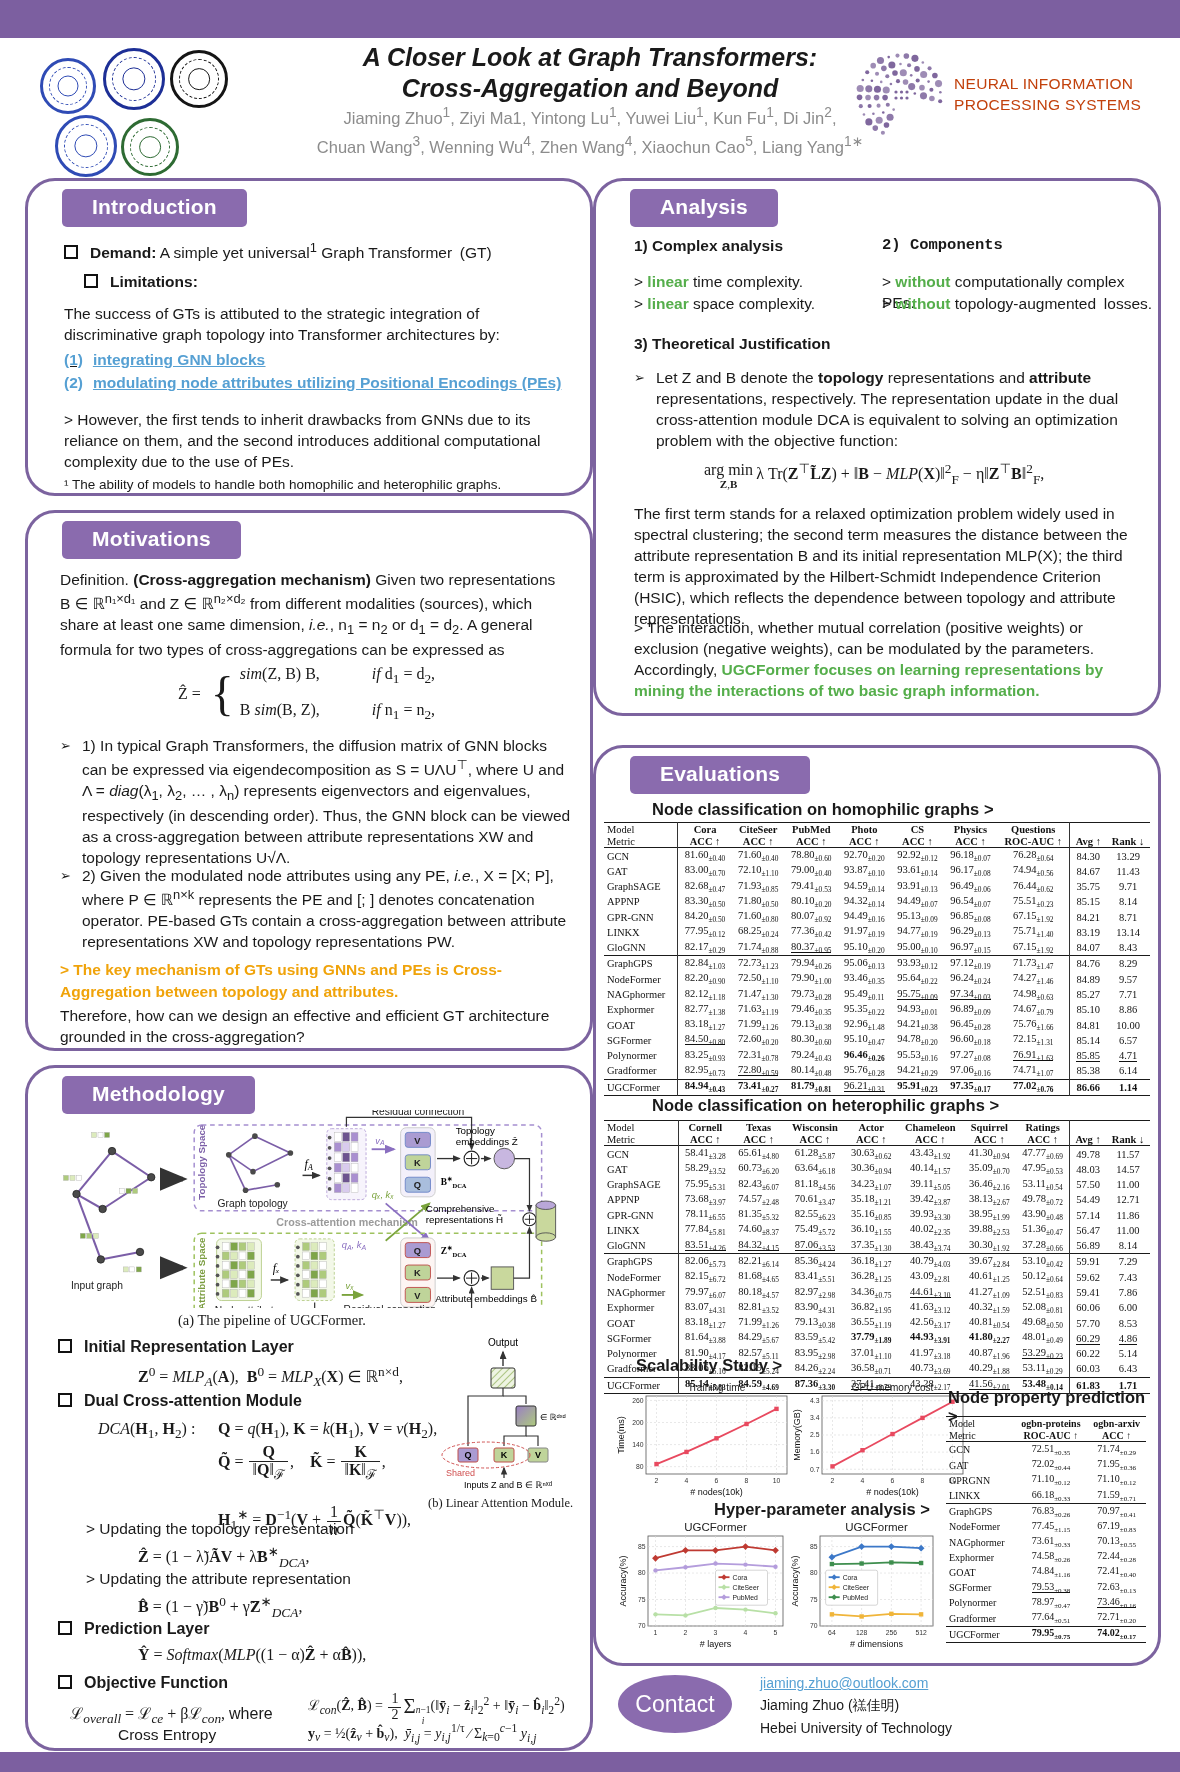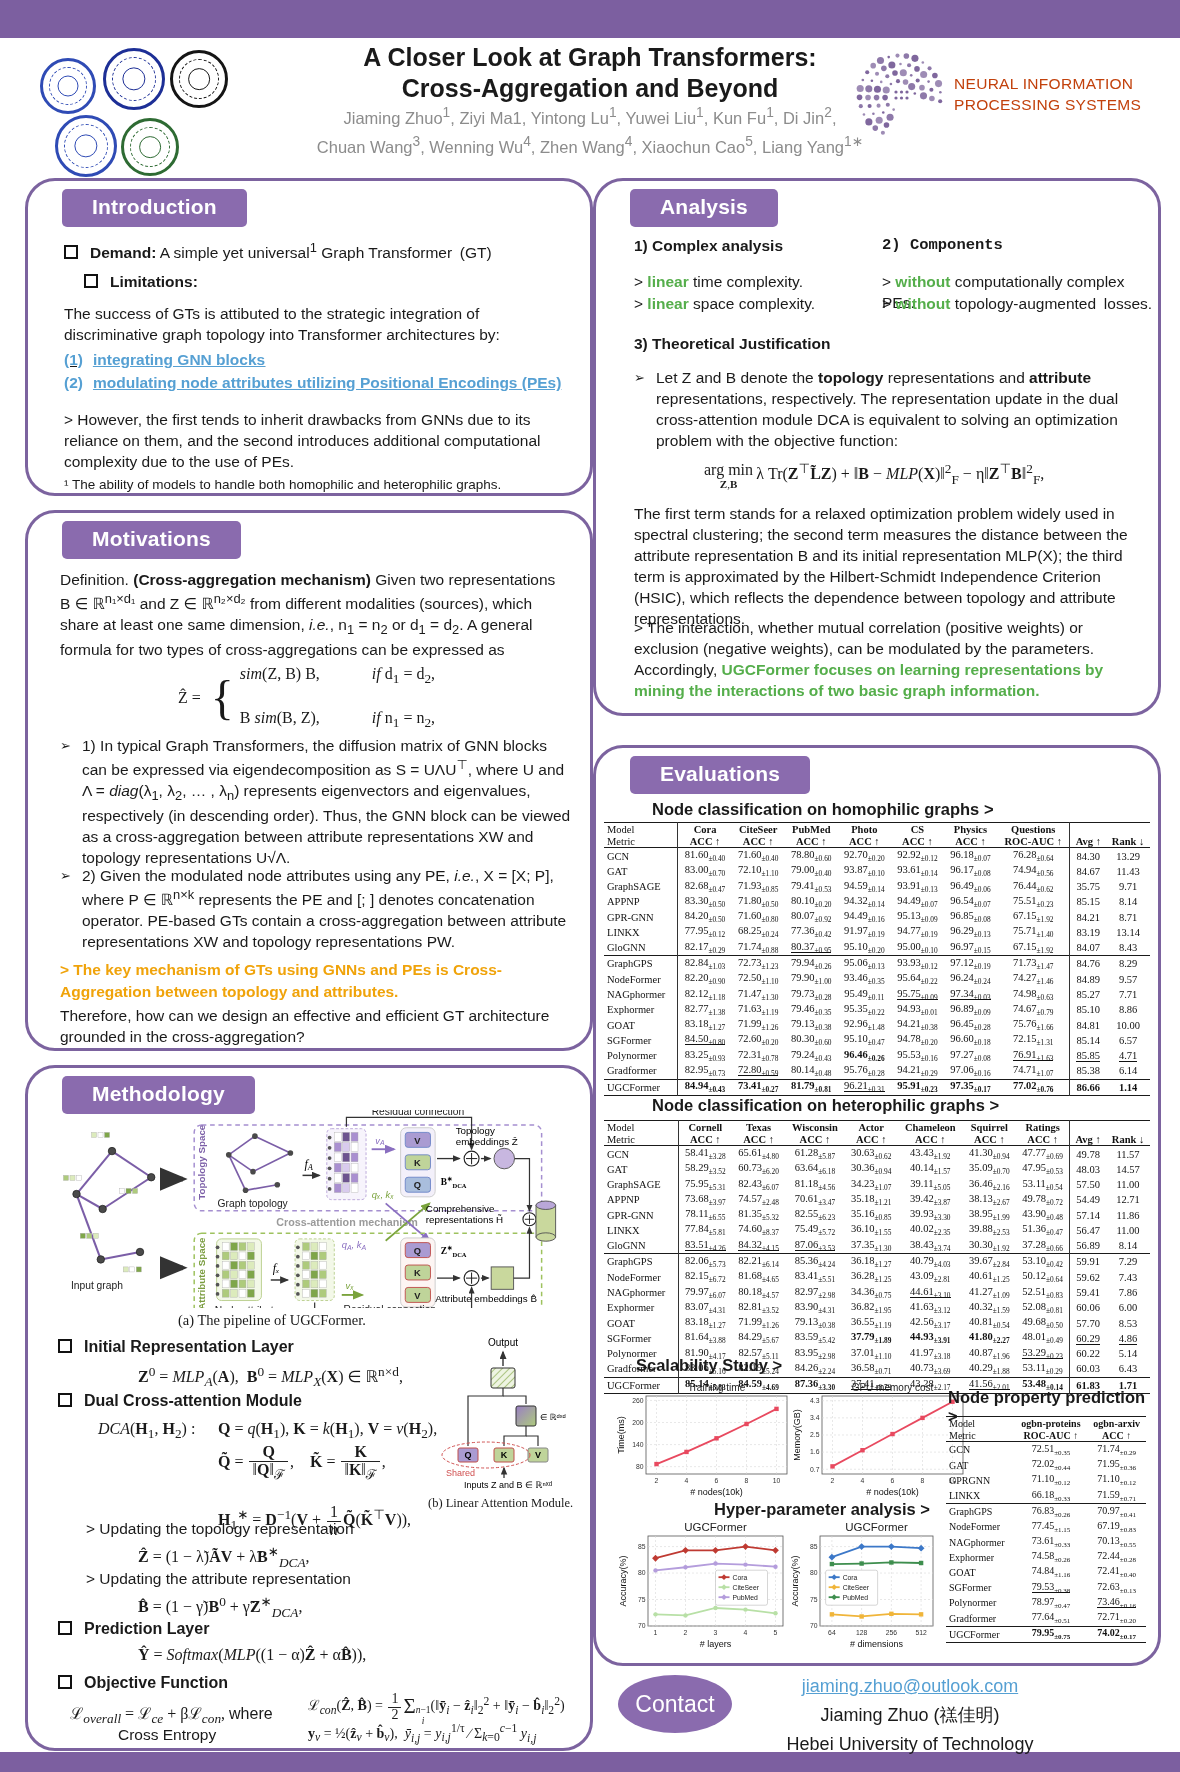--- a/index.html
+++ b/index.html
@@ -20,21 +20,21 @@
   .mh{font-weight:bold;font-size:16px;}
   .bullet{display:flex;gap:8px;}
   .bullet .bm{flex:0 0 14px;font-size:13px;padding-top:2px;}
   .cap{font-weight:600;font-size:16.5px;}
   .frac{display:inline-flex;flex-direction:column;text-align:center;vertical-align:middle;margin:0 2px;line-height:1.05;}
   .frac>span{display:block;padding:0 3px;}
   .frac>span+span{border-top:1.1px solid #222;}
   .argmin{display:inline-flex;flex-direction:column;align-items:center;vertical-align:middle;line-height:1;}
   .argmin .amu{font-size:11px;margin-top:1px;}
   .brace{font-size:48px;font-weight:200;line-height:.95;margin:0 6px 0 10px;}
-  .piecewise{display:flex;flex-direction:column;gap:22px;font-size:16px;}
+  .piecewise{display:flex;flex-direction:column;gap:14px;font-size:16px;}
   .piecewise .row{display:flex;}
   .piecewise .row span:first-child{min-width:132px;}
   table.ltx{border-collapse:collapse;font-family:"Liberation Serif",serif;color:#111;
             border-top:1.7px solid #1a1a1a;border-bottom:1.7px solid #1a1a1a;}
   table.ltx thead{border-bottom:1px solid #1a1a1a;}
   table.ltx th{font-weight:normal;}
   table.ltx th,table.ltx td{padding:.6px 3px;text-align:center;white-space:nowrap;}
   table.ltx .c0{text-align:left;}
   table.ltx .vr{border-left:.9px solid #333;}
   table.ltx tr.gsep th,table.ltx tr.gsep td{border-top:1px solid #1a1a1a;}
@@ -73,21 +73,21 @@
     <div class="ulogo" style="left:55px;top:75px;width:62px;height:62px;border:3px solid #2f4bb5;color:#2f4bb5;">
         <div class="inner"></div>
         <div class="core"></div>
       </div>
     <div class="ulogo" style="left:121px;top:78px;width:58px;height:58px;border:3px solid #2e6b33;color:#2e6b33;">
         <div class="inner"></div>
         <div class="core"></div>
       </div>
   </div>
 
-  <div class="abs" style="left:320px;top:42px;width:540px;text-align:center;font-size:25px;font-weight:bold;line-height:1.25;">
+  <div class="abs" style="left:320px;top:42px;width:540px;text-align:center;font-size:25px;font-weight:bold;line-height:1.25;font-style:italic;">
     <div>A Closer Look at Graph Transformers:</div>
     <div>Cross-Aggregation and Beyond</div>
   </div>
   <div class="abs" style="left:270px;top:102px;width:640px;text-align:center;font-size:16.5px;color:#8c8c8c;line-height:1.55;">
     <div>Jiaming Zhuo<sup>1</sup>, Ziyi Ma1, Yintong Lu<sup>1</sup>, Yuwei Liu<sup>1</sup>, Kun Fu<sup>1</sup>, Di Jin<sup>2</sup>,</div>
     <div>Chuan Wang<sup>3</sup>, Wenning Wu<sup>4</sup>, Zhen Wang<sup>4</sup>, Xiaochun Cao<sup>5</sup>, Liang Yang<sup>1∗</sup></div>
   </div>
 
   <div class="abs" style="left:838px;top:38px;width:330px;height:120px;">
     <svg id="nips-dots" width="118" height="118" viewBox="0 0 118 118">
@@ -1236,18 +1236,18 @@
           <text x="52.65" y="69.5" font-size="6.8" fill="#222">CiteSeer</text>
           <line x1="38.65" y1="77.2" x2="49.65" y2="77.2" stroke="#3e8e4e" stroke-width="1.8"></line>
           <rect x="42.15" y="75.2" width="4" height="4" fill="#3e8e4e" transform="rotate(45 44.15 77.2)"></rect>
           <text x="52.65" y="79.5" font-size="6.8" fill="#222">PubMed</text>
         </svg></div>
   </div>
 
   <div class="abs" style="left:618px;top:1675px;width:114px;height:58px;background:#8a6bae;border-radius:50%;display:flex;align-items:center;justify-content:center;color:#fff;font-size:23px;">
     <span>Contact</span>
   </div>
-  <div class="abs" style="left:760px;top:1672px;width:300px;text-align:center;font-size:18px;line-height:1.6;">
+  <div class="abs" style="left:760px;top:1672px;width:300px;font-size:14px;line-height:1.6;">
     <div><span class="lnk" style="font-weight:normal;">jiaming.zhuo@outlook.com</span></div>
     <div>Jiaming Zhuo (禚佳明)</div>
     <div>Hebei University of Technology</div>
   </div>
 </div>
 
 </body></html>

